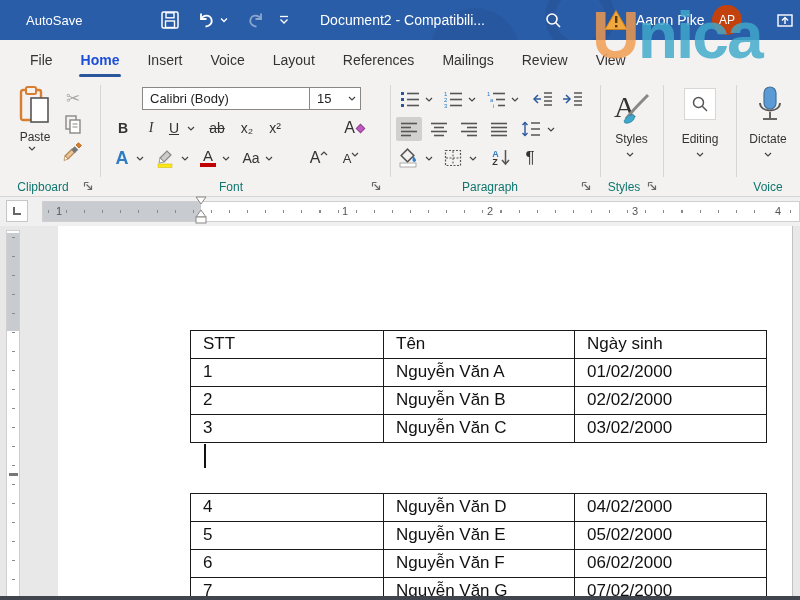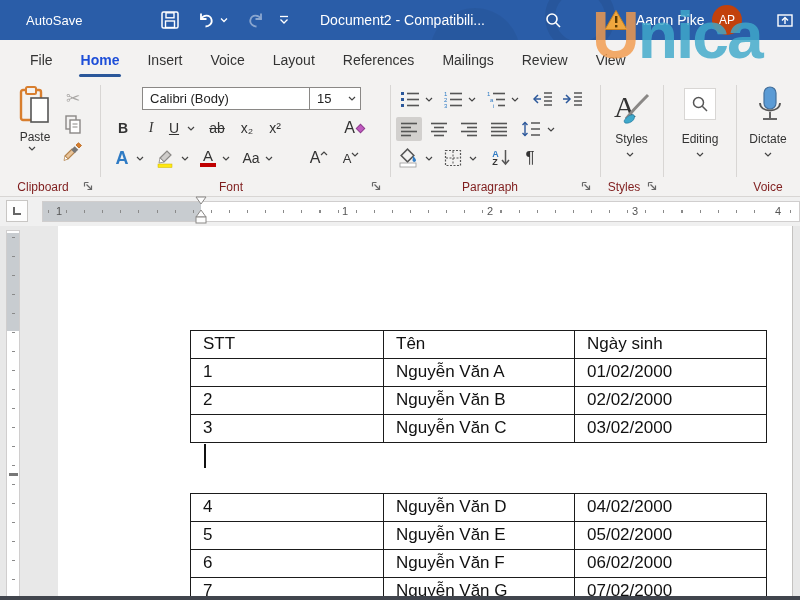--- a/index.html
+++ b/index.html
@@ -33,21 +33,21 @@
   .tabrow { position:absolute; left:0; top:40px; width:800px; height:40px; background:#f3f2f1; display:flex; align-items:stretch; padding-left:16px; }
   .tab { position:relative; display:flex; align-items:center; padding:0 14px; font-size:14px; color:#333; cursor:default; }
   .tab.active { font-weight:bold; color:#1d4ed8; }
   .tab.active::after { content:""; position:absolute; left:12px; right:12px; bottom:3px; height:3px; background:#2B579A; border-radius:2px; }
 
   
   .ribbon { position:absolute; left:0; top:80px; width:800px; height:117px; background:#f3f2f1; border-bottom:1px solid #d8d6d4; }
   .rdiv { position:absolute; top:5px; height:92px; width:1px; background:#d8d6d4; }
   .ric { position:absolute; display:flex; align-items:center; justify-content:center; color:#444; }
   .glyph { font-size:14px; color:#333; }
-  .grp-label { position:absolute; top:99px; height:15px; font-size:12px; color:#7f1d1d; display:flex; align-items:center; justify-content:center; }
+  .grp-label { position:absolute; top:99px; height:15px; font-size:12px; color:#0f766e; display:flex; align-items:center; justify-content:center; }
   .launcher { position:absolute; top:100px; }
   .selbox { background:#d2d0ce; border-radius:2px; }
   .combo { position:absolute; top:7px; height:23px; background:#fff; border:1px solid #8a8886; display:flex; align-items:center; font-size:13px; color:#222; padding:0 4px 0 7px; justify-content:space-between; }
   .bigbtn-label { font-size:12px; color:#333; text-align:center; }
 
   
   .rulerband { position:absolute; left:0; top:197px; width:800px; height:29px; background:#f0f0f0; }
   .tabsel { position:absolute; left:6px; top:3px; width:22px; height:22px; background:#fdfdfd; border:1px solid #c8c6c4; display:flex; align-items:center; justify-content:center; }
   .hruler { position:absolute; left:42px; top:4px; width:758px; height:21px; background:#fff; border:1px solid #d0cece; }
   .hruler-gray { position:absolute; left:0; top:0; width:158px; height:19px; background:#c8ccd0; }

